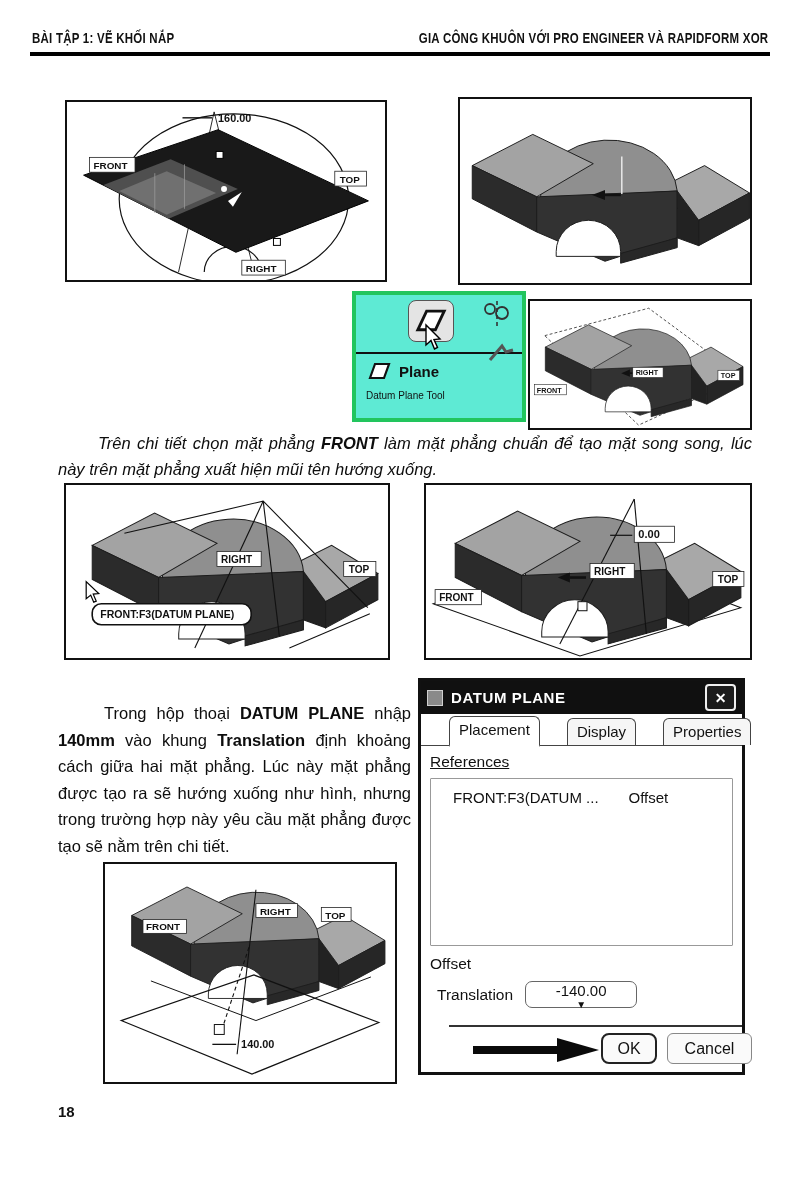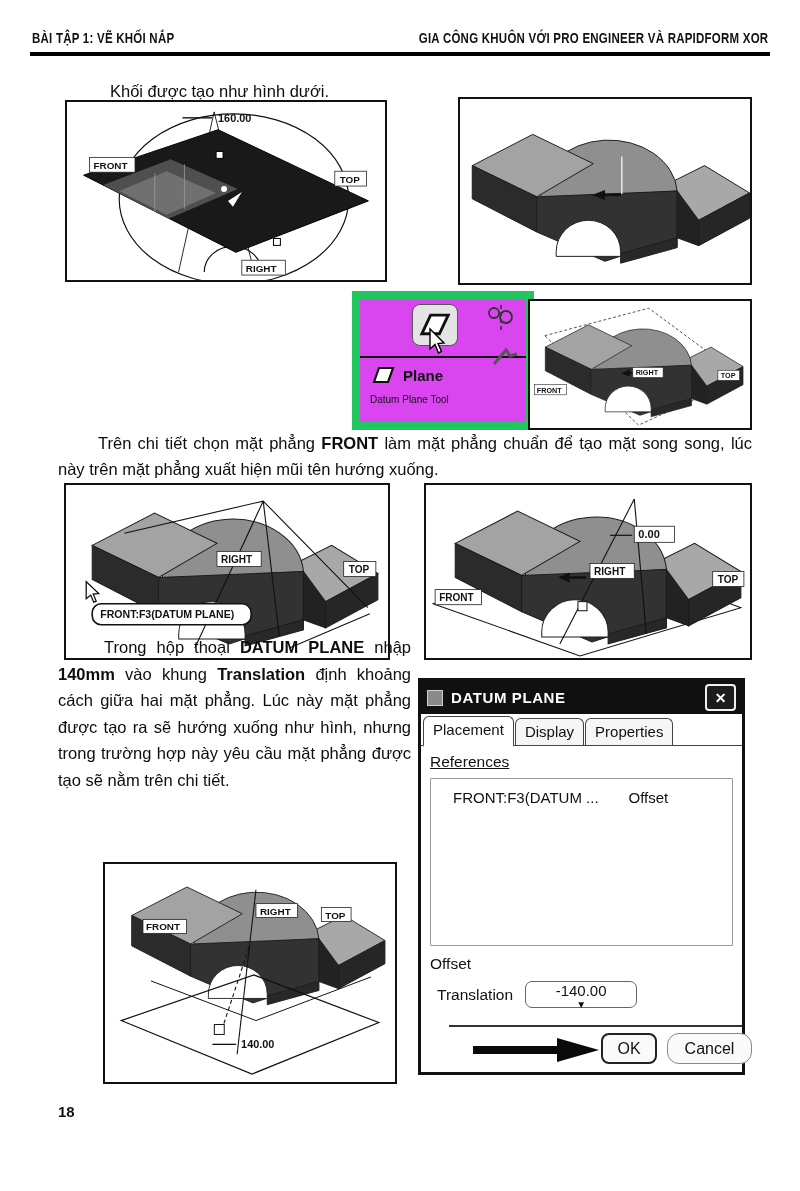--- a/index.html
+++ b/index.html
@@ -8,73 +8,73 @@
   
   .hdr-left{position:absolute;left:32px;top:30px;font-size:14px;font-weight:bold;
             transform:scaleX(.82);transform-origin:left center;white-space:nowrap;letter-spacing:.3px;}
   .hdr-right{position:absolute;right:32px;top:30px;font-size:14px;font-weight:bold;
              transform:scaleX(.82);transform-origin:right center;white-space:nowrap;letter-spacing:.3px;}
   .hdr-rule{position:absolute;left:30px;top:52px;width:740px;height:4px;background:#000;}
   
   .para{position:absolute;font-size:16.5px;line-height:26px;text-align:justify;margin:0;color:#0d0d0d;}
   .p1{left:110px;top:78px;width:400px;text-align:left;}
   .p2{left:58px;top:293px;width:289px;line-height:29px;text-indent:38px;}
-  .p3{left:58px;top:430px;width:694px;text-indent:40px;}
-  .p4{left:58px;top:634px;width:353px;line-height:26.5px;text-indent:46px;}
+  .p3{left:58px;top:430px;width:694px;text-indent:40px;font-style:italic;}
+  .p4{left:58px;top:700px;width:353px;line-height:26.5px;text-indent:46px;}
   .pagenum{position:absolute;left:58px;top:1103px;font-size:15px;font-weight:bold;}
   
   .fig{position:absolute;background:#fff;border:2px solid #111;}
   .fig svg{display:block;width:100%;height:100%;}
   .f1{left:65px;top:100px;width:318px;height:178px;}
   .f2{left:458px;top:97px;width:290px;height:184px;}
   .f3{left:528px;top:299px;width:220px;height:127px;}
   .f4{left:64px;top:483px;width:322px;height:173px;}
   .f5{left:424px;top:483px;width:324px;height:173px;}
   .f6{left:103px;top:862px;width:290px;height:218px;}
   .svgl{font-family:"Liberation Sans",sans-serif;font-size:10px;font-weight:bold;fill:#111;}
   .svgd{font-family:"Liberation Sans",sans-serif;font-size:11px;font-weight:bold;fill:#111;}
   .lblbox{fill:#fff;stroke:#222;stroke-width:.8;}
   
-  .toolbox{position:absolute;left:352px;top:291px;width:166px;height:123px;background:#d946ef;border:8px solid #22c55e;}
+  .toolbox{position:absolute;left:352px;top:291px;width:166px;height:123px;background:#5eead4;border:4px solid #22c55e;}
   .tb-top{position:relative;height:57px;border-bottom:2px solid #111;}
   .tb-btn{position:absolute;left:52px;top:5px;width:44px;height:40px;background:#e4e4e4;
           border:1.6px solid #555;border-radius:8px;}
   .tb-bottom{position:relative;height:60px;}
   .tb-planerow{position:absolute;left:12px;top:8px;display:flex;align-items:center;gap:7px;
                font-size:15px;font-weight:bold;}
   .tb-tip{position:absolute;left:10px;top:36px;font-size:10px;}
   
   .dialog{position:absolute;left:418px;top:678px;width:327px;height:397px;background:#fff;
           border:3px solid #111;box-sizing:border-box;}
   .dlg-titlebar{position:absolute;left:0;top:0;right:0;height:33px;background:#101010;
                 display:flex;align-items:center;padding:0 6px;box-sizing:border-box;}
   .dlg-icon{width:14px;height:14px;background:#8a8a8a;border:1.5px solid #cfcfcf;margin-right:8px;}
   .dlg-title{color:#fff;font-weight:bold;font-size:15px;letter-spacing:.6px;flex:1;}
   .dlg-close{width:27px;height:23px;border:2px solid #efefef;border-radius:4px;background:#1c1c1c;
              color:#fff;font-weight:bold;font-size:14px;display:flex;align-items:center;justify-content:center;}
   .dlg-tabs{position:absolute;left:0;top:33px;right:0;height:31px;display:flex;align-items:flex-end;
             border-bottom:1.6px solid #444;padding-left:2px;}
   .tab{border:1.6px solid #444;border-bottom:none;border-radius:6px 6px 0 0;background:#f6f6f6;
-       font-size:15px;padding:4px 9px 5px;margin-right:1px;}
+       font-size:15px;padding:4px 9px 5px;margin-right:1px;margin-left:26px;}
   .tab.active{background:#fff;position:relative;margin-bottom:-1.6px;padding-bottom:7px;border-bottom:2px solid #fff;}
   .dlg-reflabel{position:absolute;left:9px;top:72px;font-size:15.5px;text-decoration:underline;}
   .dlg-listbox{position:absolute;left:9px;top:97px;width:303px;height:168px;border:1.2px solid #999;
                border-radius:1px;box-sizing:border-box;}
   .ref-row{display:flex;gap:30px;padding:10px 0 0 22px;font-size:15px;}
   .dlg-offset{position:absolute;left:9px;top:274px;font-size:15.5px;}
   .dlg-transrow{position:absolute;left:16px;top:300px;display:flex;align-items:center;gap:12px;font-size:15.5px;}
   .combo{width:112px;height:27px;border:1.6px solid #666;border-radius:7px;display:flex;align-items:center;
          justify-content:space-between;padding:0 9px;box-sizing:border-box;font-size:15px;background:#fff;flex-direction:column;}
   .caret{font-size:10px;color:#111;}
   .dlg-footer{position:absolute;left:0;right:0;bottom:0;height:45px;border-top:2.4px solid #333;margin-left:28px;}
   .big-arrow{position:absolute;left:8px;top:10px;}
   .btn{position:absolute;top:6px;height:31px;background:#fafafa;font-family:"Liberation Sans",sans-serif;
        font-size:16px;color:#111;}
   .btn-ok{left:152px;width:56px;border:2.4px solid #222;border-radius:8px;}
-  .btn-cancel{left:218px;width:85px;border:1.6px solid #888;border-radius:12px;}
+  .btn-cancel{left:218px;width:85px;border:1.6px solid #888;border-radius:6px;}
 </style>
 </head>
 <body>
 
 <div class="page">
 
   <svg width="0" height="0" style="position:absolute" aria-hidden="true">
     <defs>
       <symbol id="capModel" viewBox="0 0 300 170" overflow="visible">
         <g stroke="#1c1c1c" stroke-width="1">
@@ -89,21 +89,20 @@
           <path d="M100,148 A33,32 0 0 1 166,148 L166,153 L100,153 Z" fill="#ffffff"></path>
         </g>
       </symbol>
     </defs>
   </svg>
 
   <div class="hdr-left">BÀI TẬP 1: VẼ KHỐI NẮP</div>
   <div class="hdr-right">GIA CÔNG KHUÔN VỚI PRO ENGINEER VÀ RAPIDFORM XOR</div>
   <div class="hdr-rule"></div>
 
-  <p class="para p1">Khối được tạo như hình dưới.</p>
 
   <div class="fig f1">
     <svg viewBox="0 0 320 180">
       <ellipse cx="168" cy="98" rx="116" ry="86" fill="none" stroke="#111" stroke-width="1.2"></ellipse>
       <path d="M138,172 A29,26 0 0 1 196,172" fill="none" stroke="#111" stroke-width="1.2"></path>
       <line x1="148" y1="10" x2="112" y2="172" stroke="#111" stroke-width=".9"></line>
       <line x1="148" y1="10" x2="188" y2="170" stroke="#111" stroke-width=".9"></line>
       <line x1="116" y1="16" x2="146" y2="16" stroke="#111" stroke-width="1.4"></line>
       <text class="svgd" x="152" y="20">160.00</text>
       <polygon points="16,74 152,28 304,100 170,152" fill="#191919" stroke="#000"></polygon>

